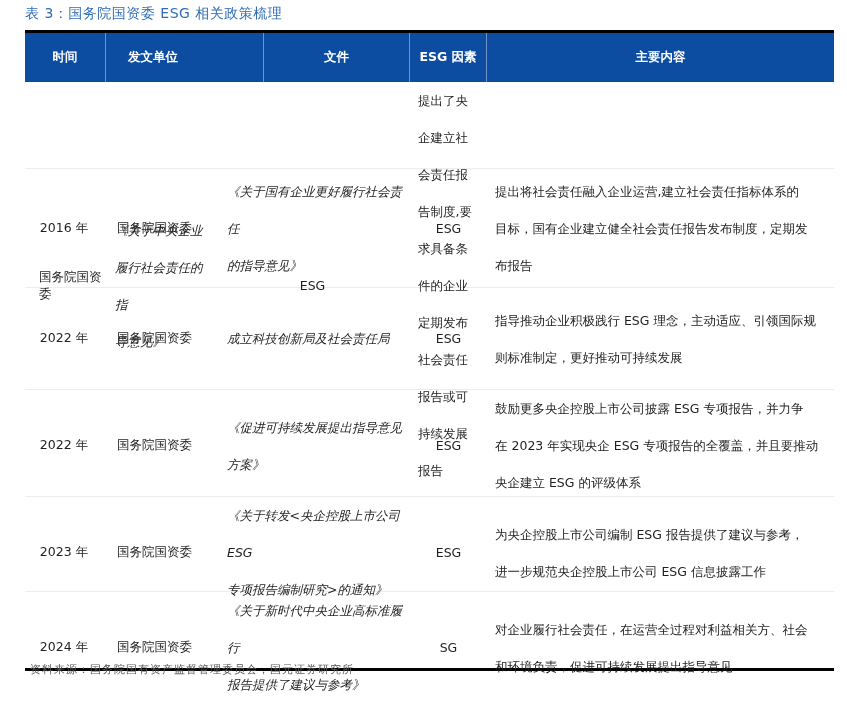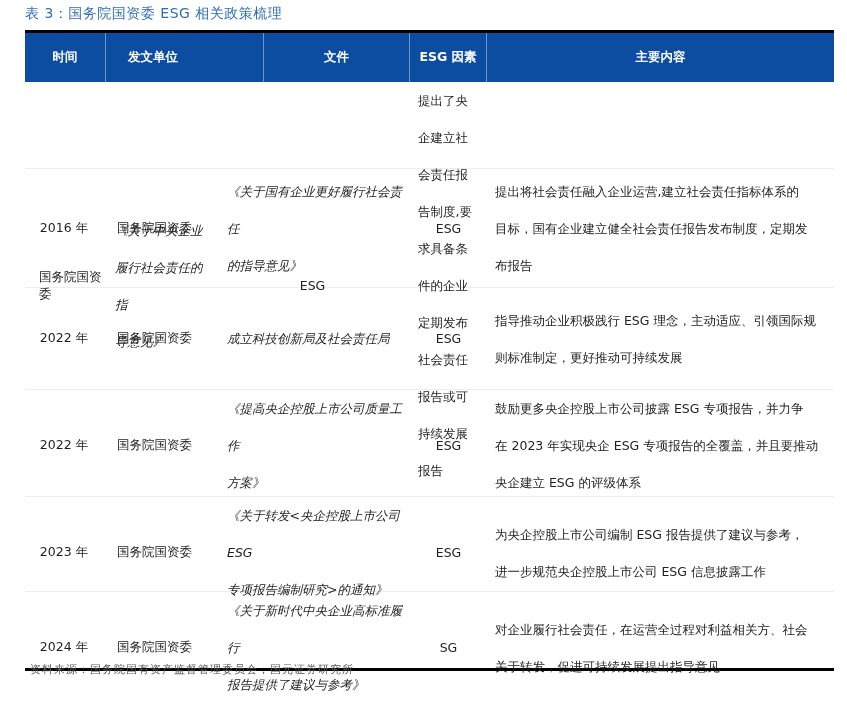--- a/index.html
+++ b/index.html
@@ -94,21 +94,21 @@
     <div class="c unit">国务院国资委</div>
     <div class="c doc">成立科技创新局及社会责任局</div>
     <div class="c esg">ESG</div>
     <div class="c content">指导推动企业积极践行 ESG 理念，主动适应、引领国际规
 则标准制定，更好推动可持续发展</div>
   </div>
 
   <div class="trow r4">
     <div class="c time">2022 年</div>
     <div class="c unit">国务院国资委</div>
-    <div class="c doc">《提高央企控股上市公司质量工作
+    <div class="c doc">《促进可持续发展提出指导意见
 方案》</div>
     <div class="c esg">ESG</div>
     <div class="c content">鼓励更多央企控股上市公司披露 ESG 专项报告，并力争
 在 2023 年实现央企 ESG 专项报告的全覆盖，并且要推动
 央企建立 ESG 的评级体系</div>
   </div>
 
   <div class="trow r5">
     <div class="c time">2023 年</div>
     <div class="c unit">国务院国资委</div>
@@ -119,17 +119,17 @@
 进一步规范央企控股上市公司 ESG 信息披露工作</div>
   </div>
 
   <div class="trow r6">
     <div class="c time">2024 年</div>
     <div class="c unit">国务院国资委</div>
     <div class="c doc">《关于新时代中央企业高标准履行
 报告提供了建议与参考》</div>
     <div class="c esg">SG</div>
     <div class="c content">对企业履行社会责任，在运营全过程对利益相关方、社会
-关于转发，促进可持续发展提出指导意见</div>
+和环境负责，促进可持续发展提出指导意见</div>
   </div>
 </div>
 
 <div class="footer">资料来源：国务院国有资产监督管理委员会，国元证券研究所</div>
 
 </body></html>

